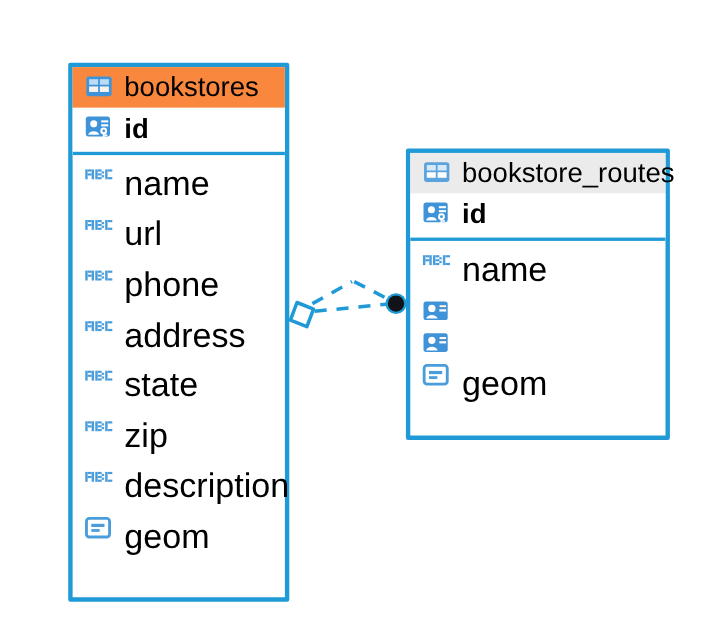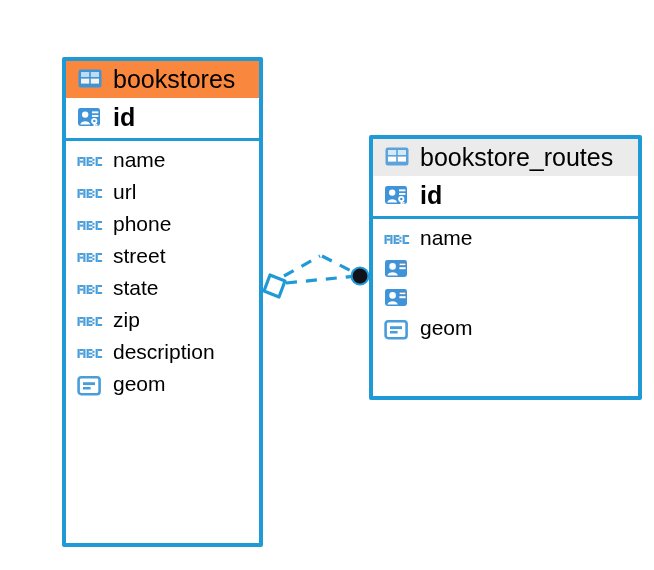--- a/index.html
+++ b/index.html
@@ -39,41 +39,41 @@
     color: #000000;
     line-height: 1.05;
     white-space: nowrap;
   }
   .entity-header.accent   { background: #f9883e; }
   .entity-header.neutral  { background: #ebebeb; }
 
   .pk-row {
     box-sizing: border-box;
     display: flex;
-    align-items: center;
+    align-items: flex-start;
     gap: 9px;
     padding: 5px 10px 6px 10px;
     font-size: 25px;
     font-weight: bold;
     color: #000000;
     border-bottom: 3px solid #1f9ad6;
     background: #ffffff;
     white-space: nowrap;
   }
 
   .field-list {
     padding: 4px 0 6px 0;
   }
   .field-row {
     box-sizing: border-box;
     display: flex;
-    align-items: flex-end;
+    align-items: flex-start;
     gap: 9px;
     padding: 1px 10px 2px 10px;
-    font-size: 21px;
+    font-size: 31px;
     color: #000000;
     line-height: 1.38;
     white-space: nowrap;
   }
 
   .ico {
     flex: 0 0 auto;
     width: 28px;
     height: 26px;
     display: block;
@@ -213,21 +213,21 @@
               <rect x="12.8" y="8" width="3.6" height="2"></rect>
               <rect x="16.4" y="9.8" width="2.1" height="2"></rect>
               <rect x="12.8" y="11.6" width="3.6" height="1.9"></rect>
               <rect x="16.4" y="13.2" width="2.1" height="2"></rect>
               <rect x="12.8" y="15" width="3.6" height="2"></rect>
               <rect x="19.6" y="8" width="2.2" height="9"></rect>
               <rect x="21.8" y="8" width="4.3" height="2"></rect>
               <rect x="21.8" y="15" width="4.3" height="2"></rect>
             </g>
           </svg>
-          <span>street</span>
+          <span>address</span>
         </div>
         <div class="field-row">
           <svg class="ico" viewBox="0 0 28 26">
             <g fill="#4a9ddb">
               <rect x="1.5" y="8" width="2.2" height="9"></rect>
               <rect x="3.7" y="8" width="3.6" height="2"></rect>
               <rect x="7.3" y="8" width="2.2" height="9"></rect>
               <rect x="3.7" y="11.6" width="3.6" height="2"></rect>
               <rect x="10.6" y="8" width="2.2" height="9"></rect>
               <rect x="12.8" y="8" width="3.6" height="2"></rect>
@@ -286,21 +286,21 @@
           <svg class="ico" viewBox="0 0 28 26">
             <rect x="2.6" y="4.2" width="21" height="17" rx="2.6" fill="none" stroke="#4a9ddb" stroke-width="2.6"></rect>
             <rect x="7" y="9.2" width="12" height="2.9" fill="#4a9ddb"></rect>
             <rect x="7" y="14" width="7.6" height="2.5" fill="#4a9ddb"></rect>
           </svg>
           <span>geom</span>
         </div>
       </div>
   </div>
 
-  <div class="entity" style="left:369px; top:135px; width:273px; height:265px;">
+  <div class="entity" style="left:369px; top:135px; width:240px; height:265px;">
 
     <div class="entity-header neutral">
       <svg class="ico" viewBox="0 0 28 26">
         <rect x="2.5" y="3.5" width="23" height="18" rx="2.5" fill="#5ba3dd"></rect>
         <rect x="5" y="6" width="8.2" height="5" fill="#d6e9f8"></rect>
         <rect x="14.8" y="6" width="8.2" height="5" fill="#d6e9f8"></rect>
         <rect x="5" y="12.6" width="8.2" height="5" fill="#ffffff"></rect>
         <rect x="14.8" y="12.6" width="8.2" height="5" fill="#ffffff"></rect>
       </svg>
       <span>bookstore_routes</span>

